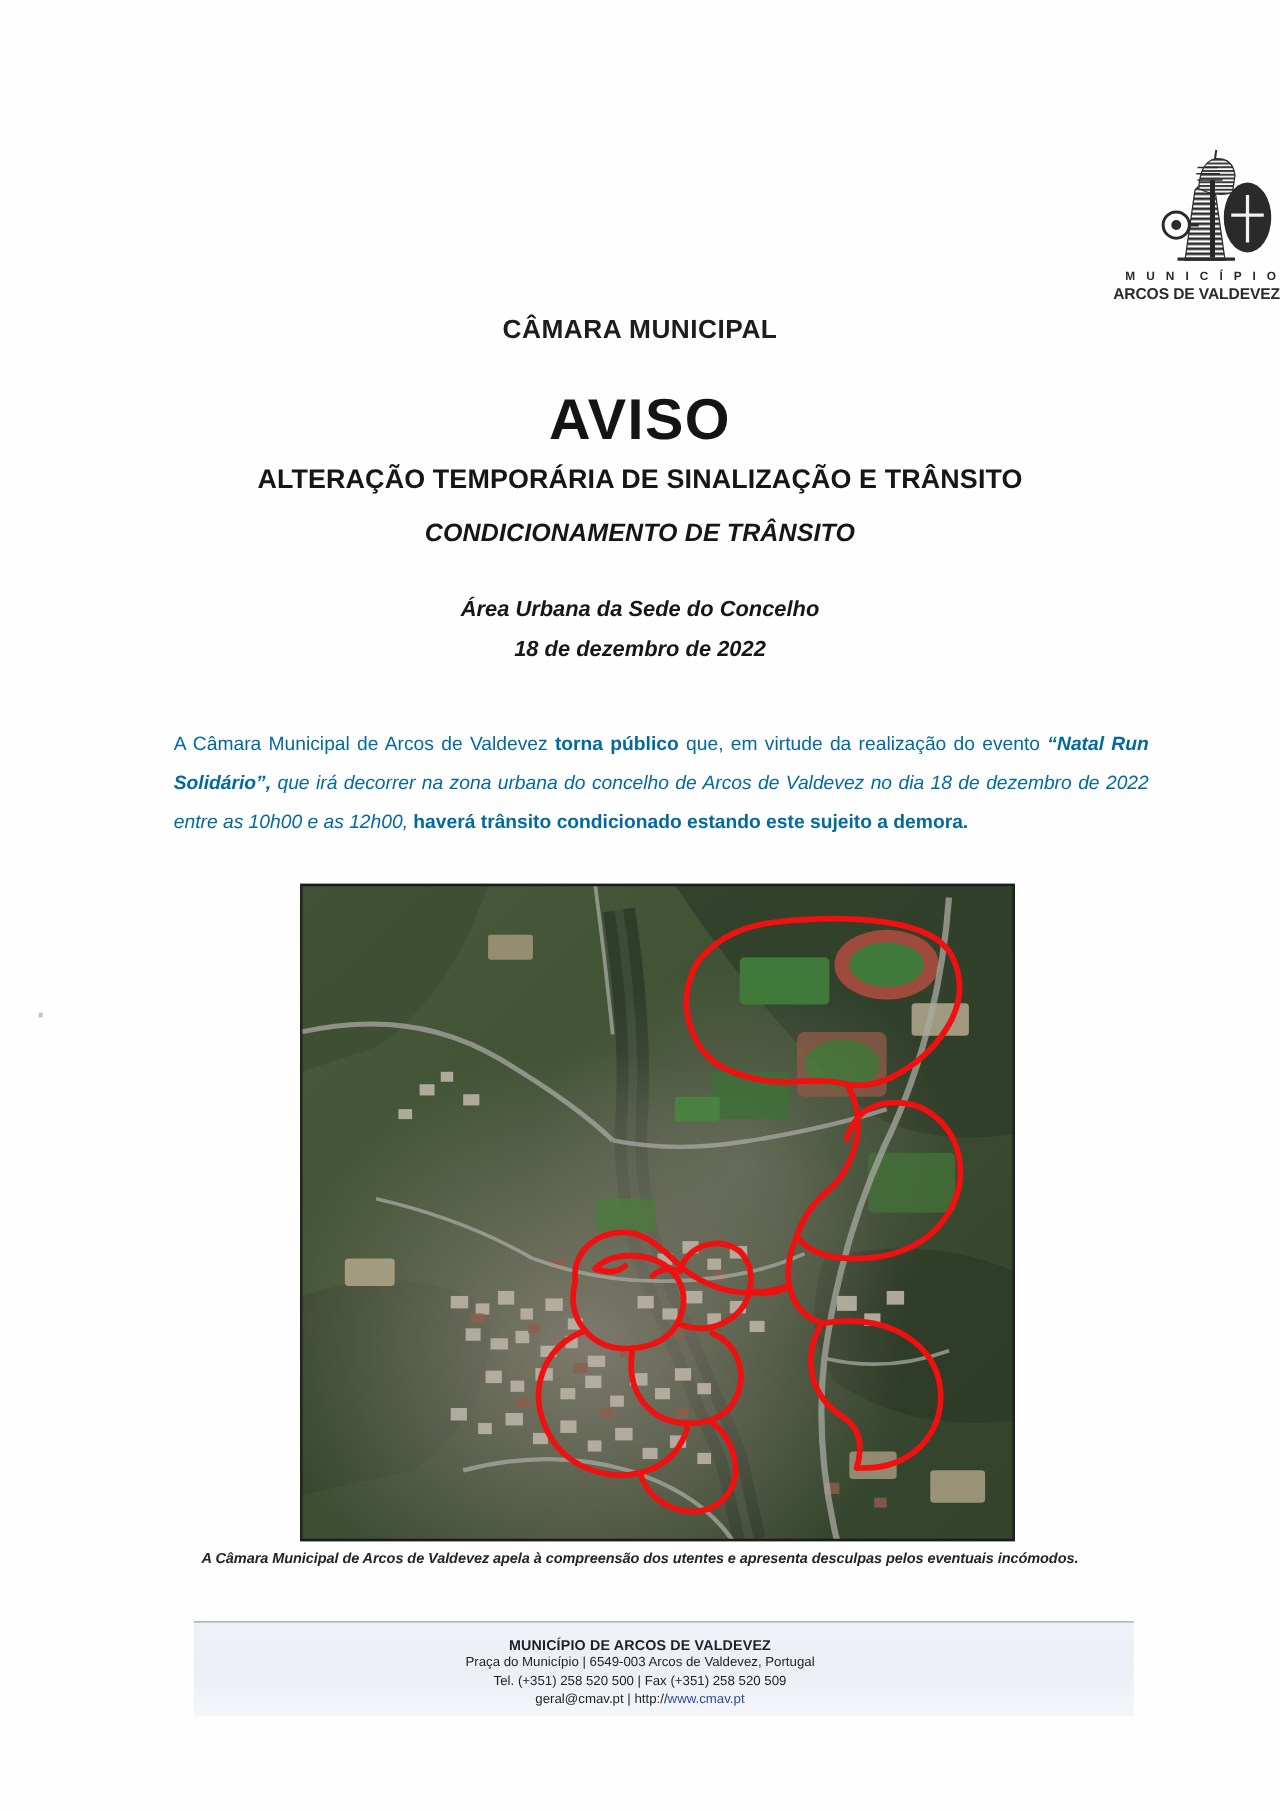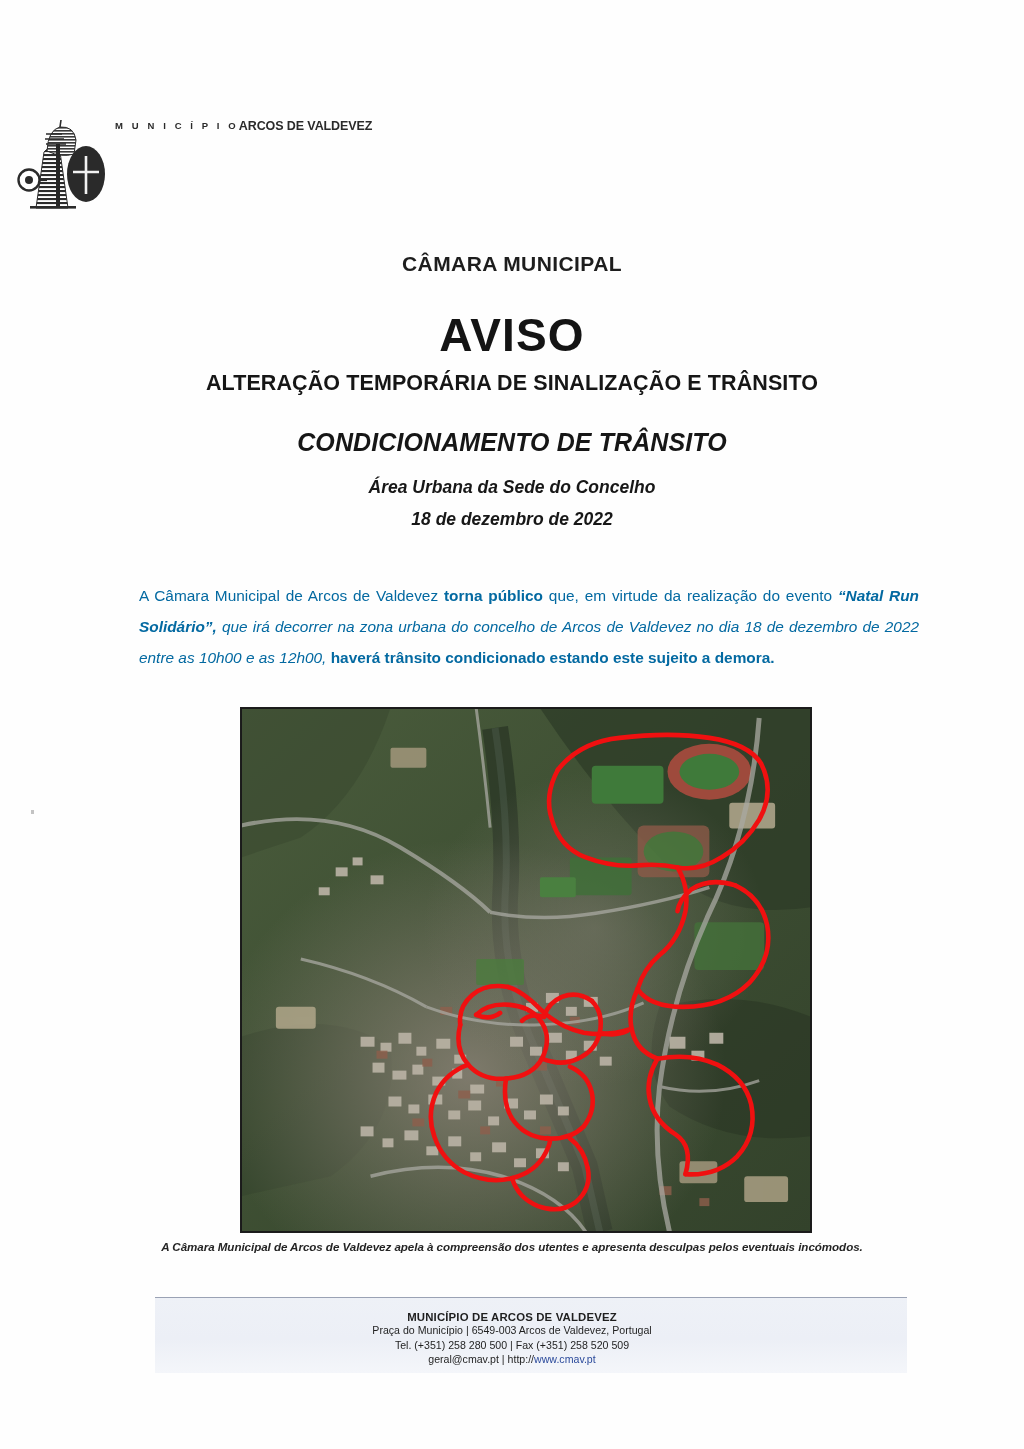--- a/index.html
+++ b/index.html
@@ -32,22 +32,22 @@
     background: #b9b9b9;
     opacity: .85;
   }
 
   
   .logo-block {
     position: absolute;
     left: 0; right: 0;
     top: 118px;
     display: flex;
-    flex-direction: row;
-    align-items: flex-start;
+    flex-direction: column;
+    align-items: flex-end;
   }
   .crest {
     width: 112px;
     height: 96px;
     position: relative;
   }
   .logo-word {
     font-size: 9.5px;
     letter-spacing: 3.1px;
     font-weight: 700;
@@ -86,23 +86,23 @@
     position: absolute;
     top: 371px; left: 0; right: 0;
     text-align: center;
     font-size: 21.5px;
     font-weight: 700;
     letter-spacing: .1px;
     color: #161616;
   }
   .sub2 {
     position: absolute;
-    top: 428px; left: 0; right: 0;
-    text-align: center;
-    font-size: 25px;
+    top: 416px; left: 0; right: 0;
+    text-align: center;
+    font-size: 20px;
     font-weight: 700;
     font-style: italic;
     letter-spacing: .1px;
     color: #161616;
   }
   .sub3 {
     position: absolute;
     top: 477px; left: 0; right: 0;
     text-align: center;
     font-size: 17.5px;
@@ -415,17 +415,17 @@
     </svg>
   </div>
 
   <div class="caption">A Câmara Municipal de Arcos de Valdevez apela à compreensão dos utentes e apresenta desculpas pelos eventuais incómodos.</div>
 
   <div class="footer-band"></div>
   <div class="footer-rule"></div>
   <div class="footer-text">
     <div class="f-org"><span>MUNICÍPIO DE ARCOS DE VALDEVEZ</span></div>
     <div class="f-line">Praça do Município | 6549-003  Arcos de Valdevez, Portugal</div>
-    <div class="f-line">Tel. (+351) 258 280 500 | Fax (+351) 258 520 509</div>
+    <div class="f-line">Tel. (+351) 258 520 500 | Fax (+351) 258 520 509</div>
     <div class="f-line"><span>geral@cmav.pt | http://</span><span class="f-link">www.cmav.pt</span></div>
   </div>
 
 </div>
 
 </body></html>

